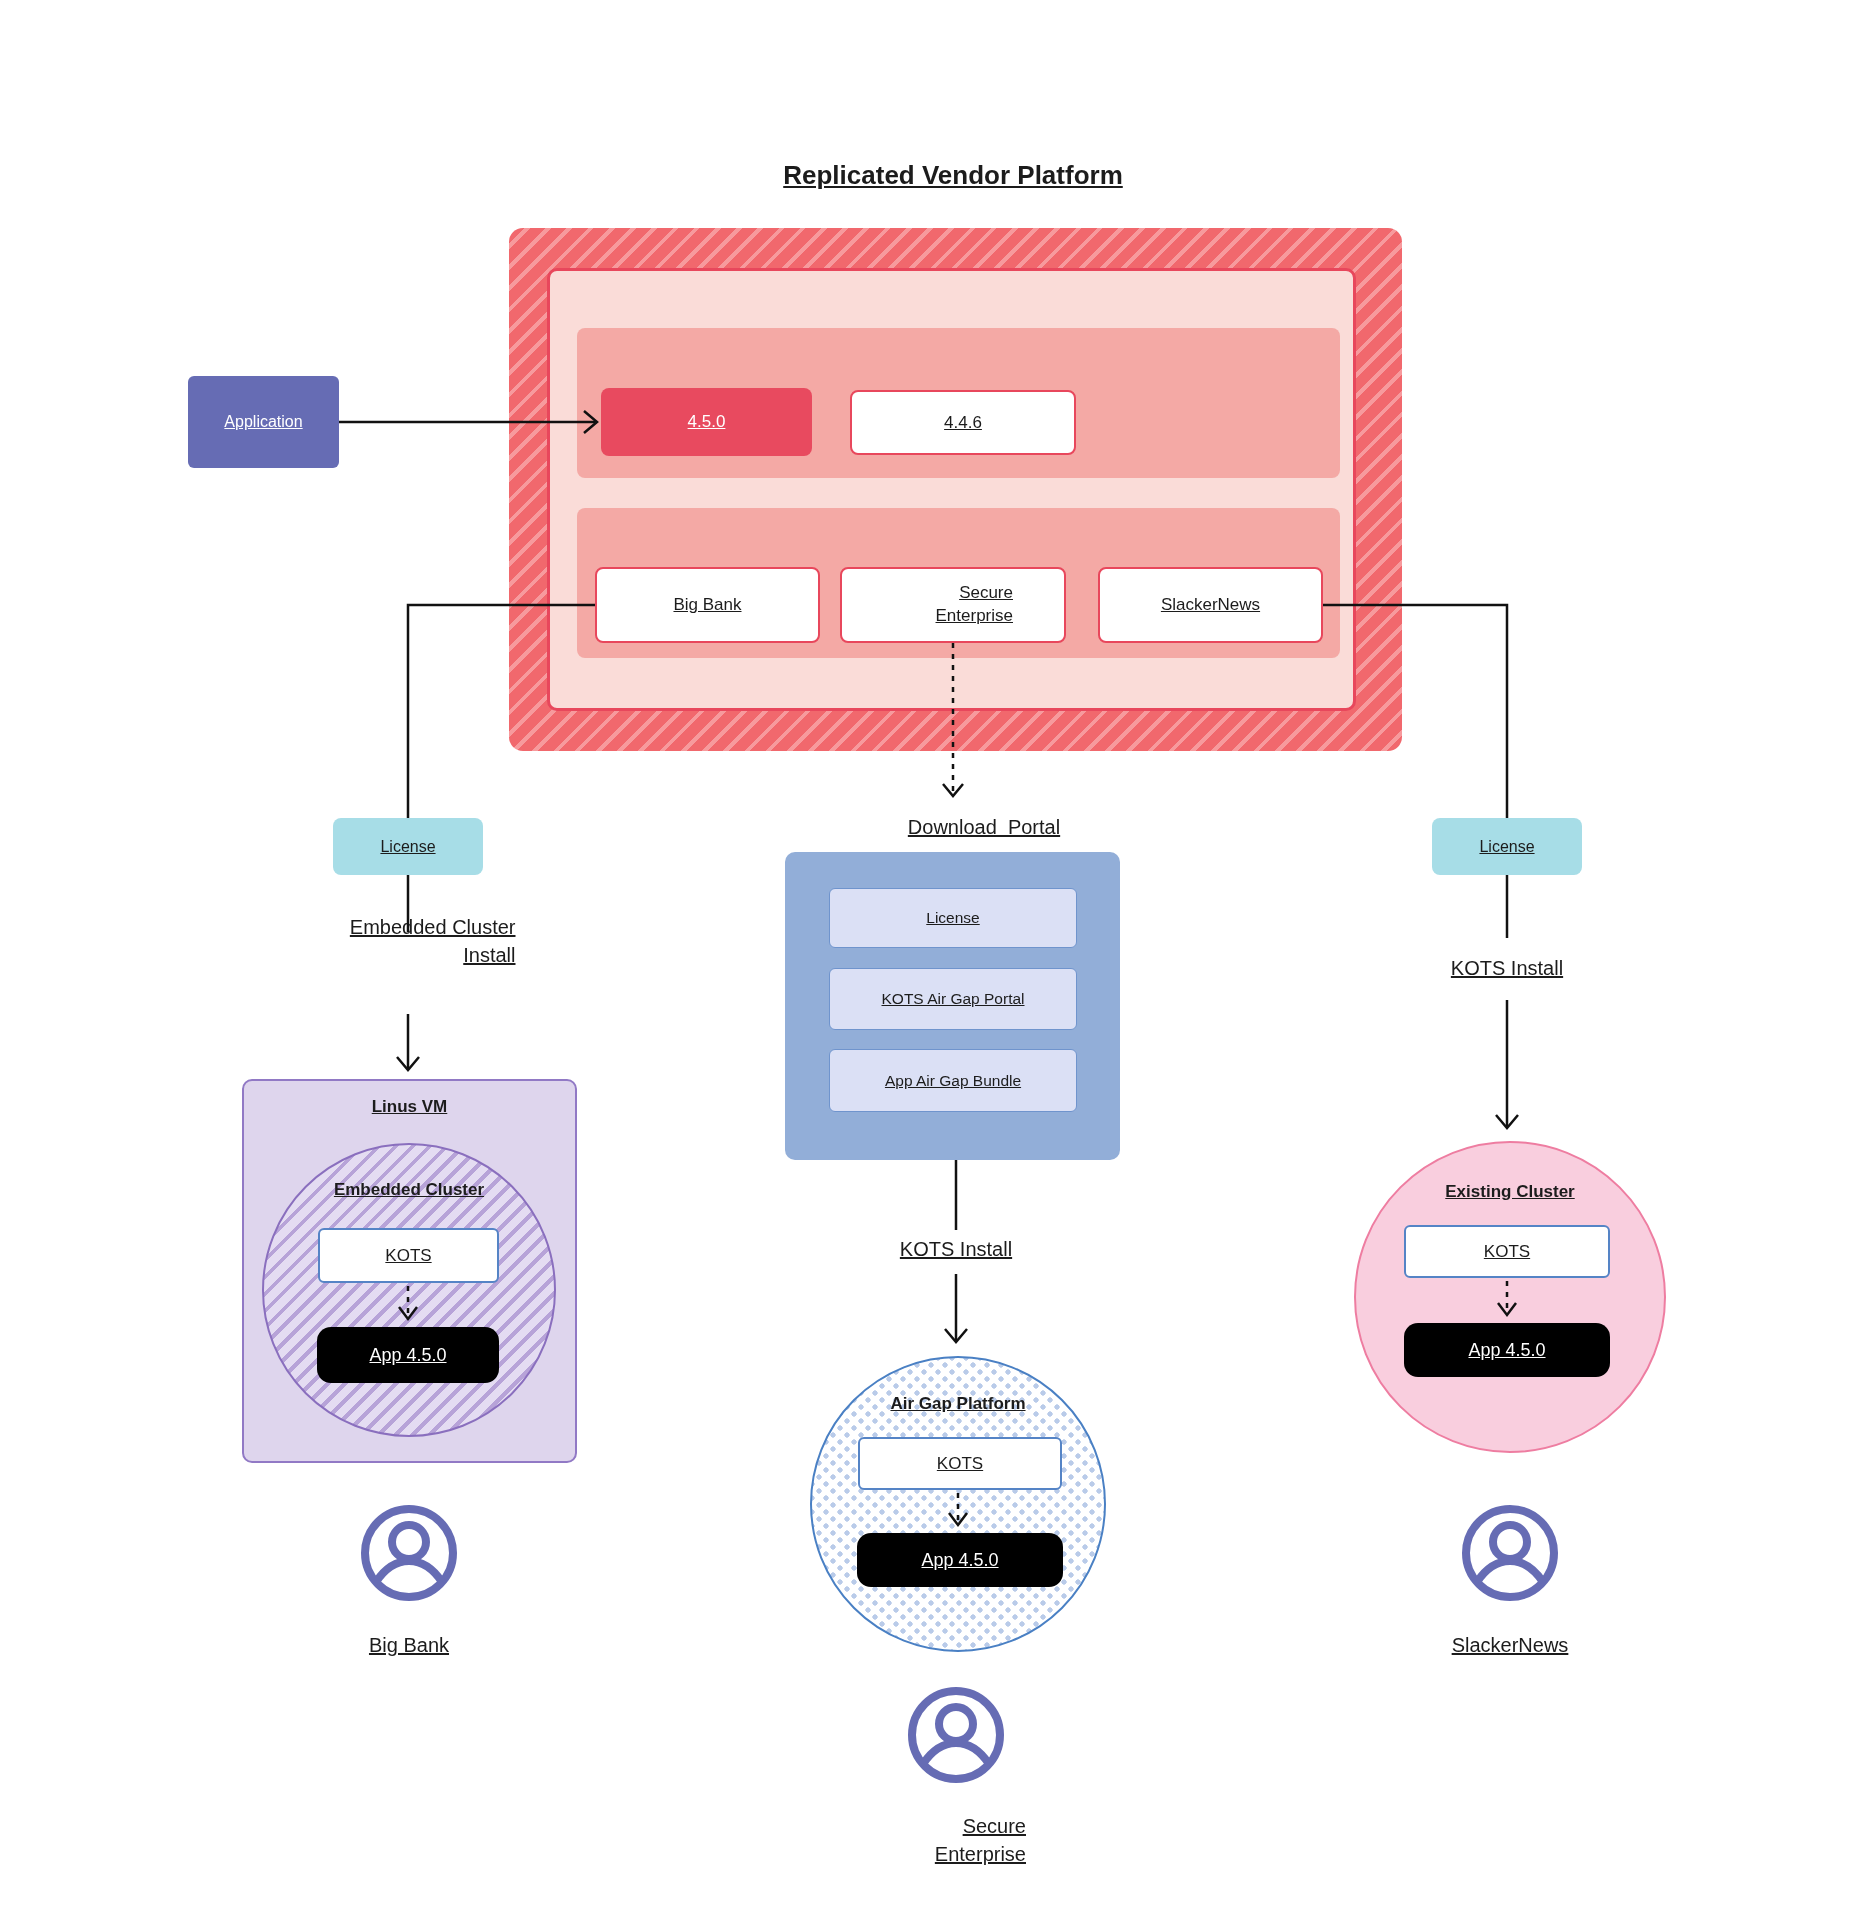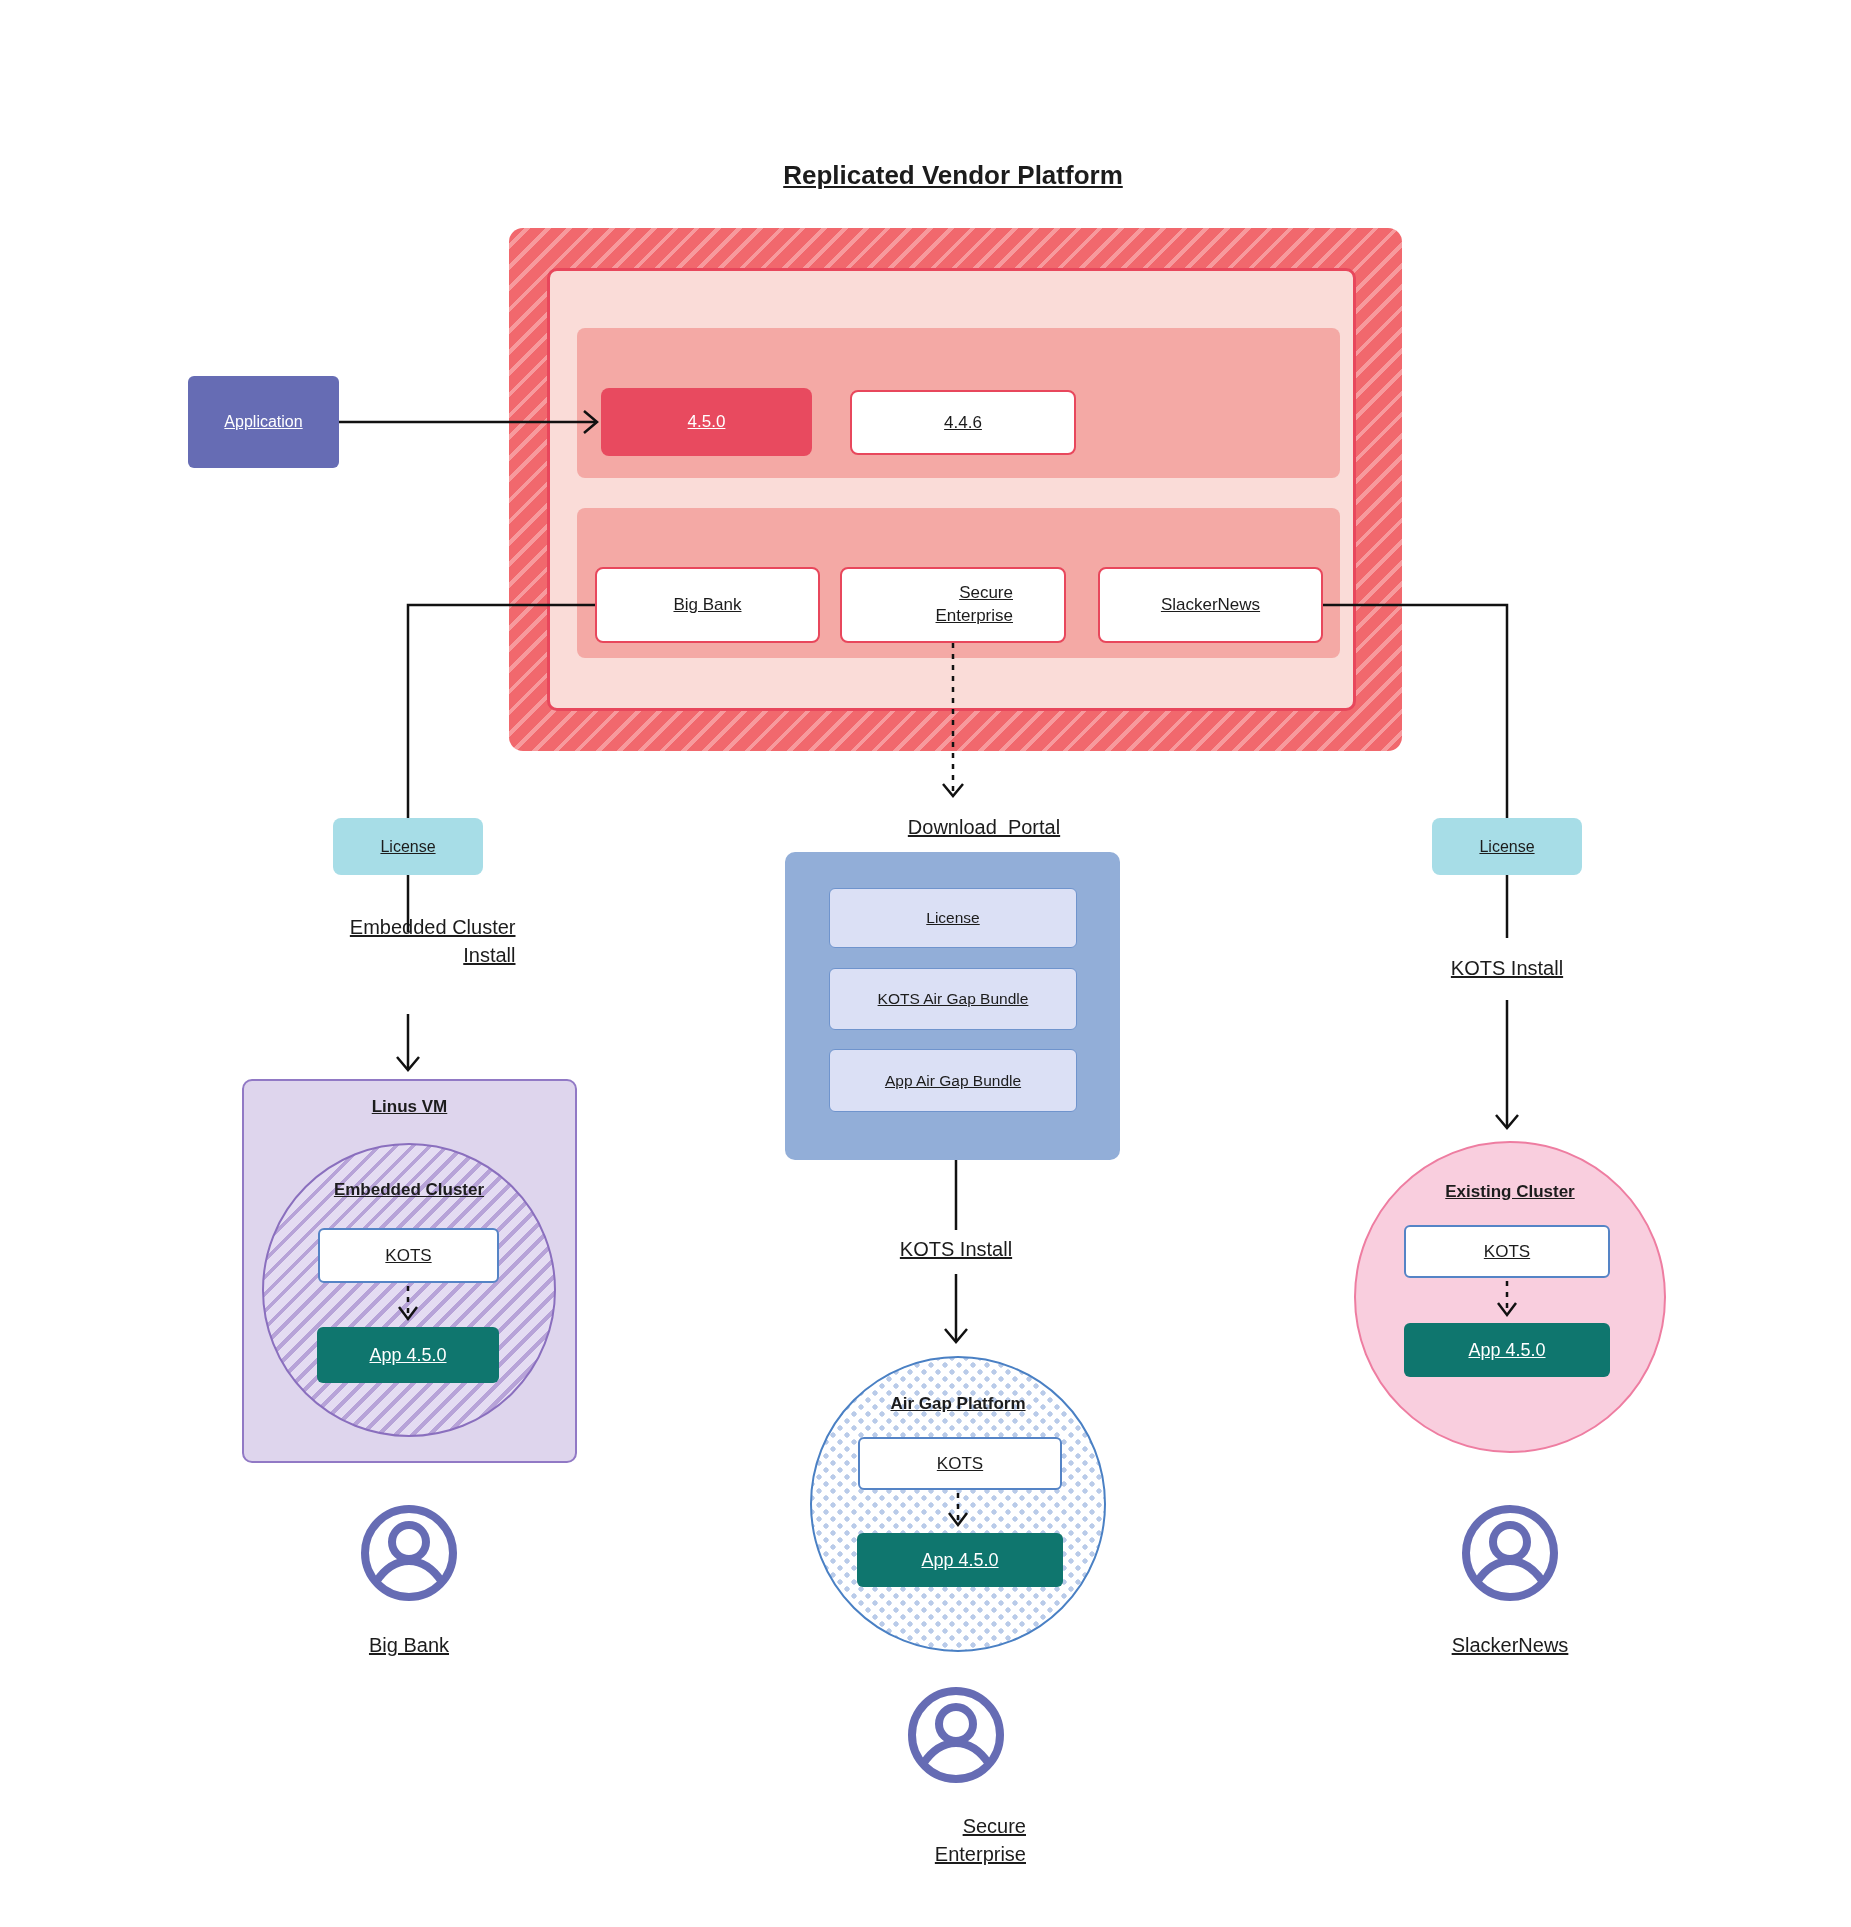--- a/index.html
+++ b/index.html
@@ -34,21 +34,21 @@
     background-color:#fff;
     background-image:radial-gradient(#b9cbe9 2.4px,transparent 2.9px),
                      radial-gradient(#b9cbe9 2.4px,transparent 2.9px);
     background-size:14px 14px,14px 14px;
     background-position:0 0,7px 7px;
     border:2px solid #4a80c4;
   }
   .pinkcircle{background:#f9cede;border:2px solid #ee7da1;}
   .clusterlbl{font-size:17px;font-weight:600;}
   .kots{background:#fff;border:2px solid #5584c6;border-radius:6px;font-size:17px;font-weight:500;}
-  .appblue{background:#0f766e;border-radius:6px;color:#fff;font-size:18px;font-weight:500;}
+  .appblue{background:#000000;border-radius:14px;color:#fff;font-size:18px;font-weight:500;}
   .portal{background:#92aed8;border-radius:10px;}
   .portalitem{background:#dbe0f5;border:1.5px solid #6f94cd;border-radius:6px;font-size:15.5px;font-weight:500;}
   .persona{font-size:20px;font-weight:500;line-height:1.4;}
   .pre{white-space:pre;}
   .wrap-narrow{display:inline-block;max-width:120px;}
   .wrap-install{display:inline-block;max-width:215px;}
   .wrap-persona{display:inline-block;max-width:140px;}
   svg.connectors{position:absolute;left:0;top:0;pointer-events:none;z-index:6;}
   .conn{stroke:#111;stroke-width:2.5;fill:none;}
   .dash{stroke-dasharray:5 6;}
@@ -98,21 +98,21 @@
       <circle cx="50" cy="50" r="44" fill="none" stroke="#666cb4" stroke-width="8"></circle>
       <circle cx="50" cy="39" r="17" fill="none" stroke="#666cb4" stroke-width="8"></circle>
       <path d="M17 79 Q31 58 50 58 Q69 58 83 79" fill="none" stroke="#666cb4" stroke-width="8"></path>
     </svg>
   </div>
   <div class="abs persona center" style="left:309px;top:1630px;width:200px;height:30px;">Big Bank</div>
 
   <div class="abs installlbl center pre" style="left:784px;top:812px;width:400px;height:30px;">Download  Portal</div>
   <div class="abs portal node" style="left:785px;top:852px;width:335px;height:308px;"></div>
   <div class="abs portalitem center node" style="left:829px;top:888px;width:248px;height:60px;">License</div>
-  <div class="abs portalitem center node" style="left:829px;top:968px;width:248px;height:62px;">KOTS Air Gap Bundle</div>
+  <div class="abs portalitem center node" style="left:829px;top:968px;width:248px;height:62px;">KOTS Air Gap Portal</div>
   <div class="abs portalitem center node" style="left:829px;top:1049px;width:248px;height:63px;">App Air Gap Bundle</div>
   <div class="abs installlbl center" style="left:806px;top:1234px;width:300px;height:30px;">KOTS Install</div>
   <div class="abs circle dotcircle node" style="left:810px;top:1356px;width:296px;height:296px;"></div>
   <div class="abs clusterlbl center node" style="left:810px;top:1392px;width:296px;height:24px;">Air Gap Platform</div>
   <div class="abs kots center node" style="left:858px;top:1437px;width:204px;height:53px;">KOTS</div>
   <div class="abs appblue center node" style="left:857px;top:1533px;width:206px;height:54px;">App 4.5.0</div>
   <div class="abs" style="left:906px;top:1685px;width:100px;height:100px;">
     <svg viewBox="0 0 100 100" width="100" height="100">
       <circle cx="50" cy="50" r="44" fill="none" stroke="#666cb4" stroke-width="8"></circle>
       <circle cx="50" cy="39" r="17" fill="none" stroke="#666cb4" stroke-width="8"></circle>

